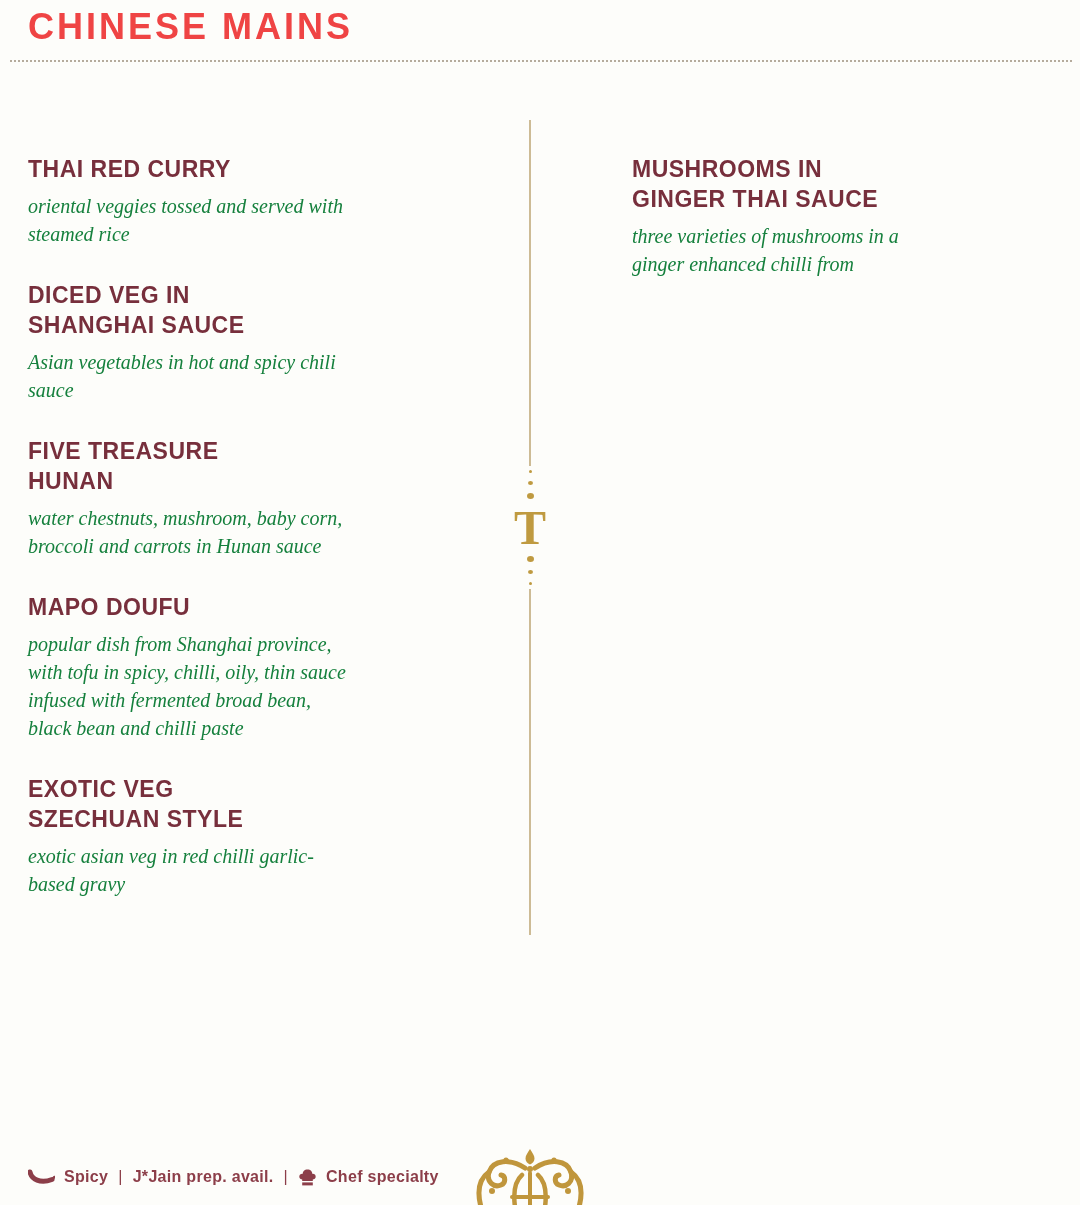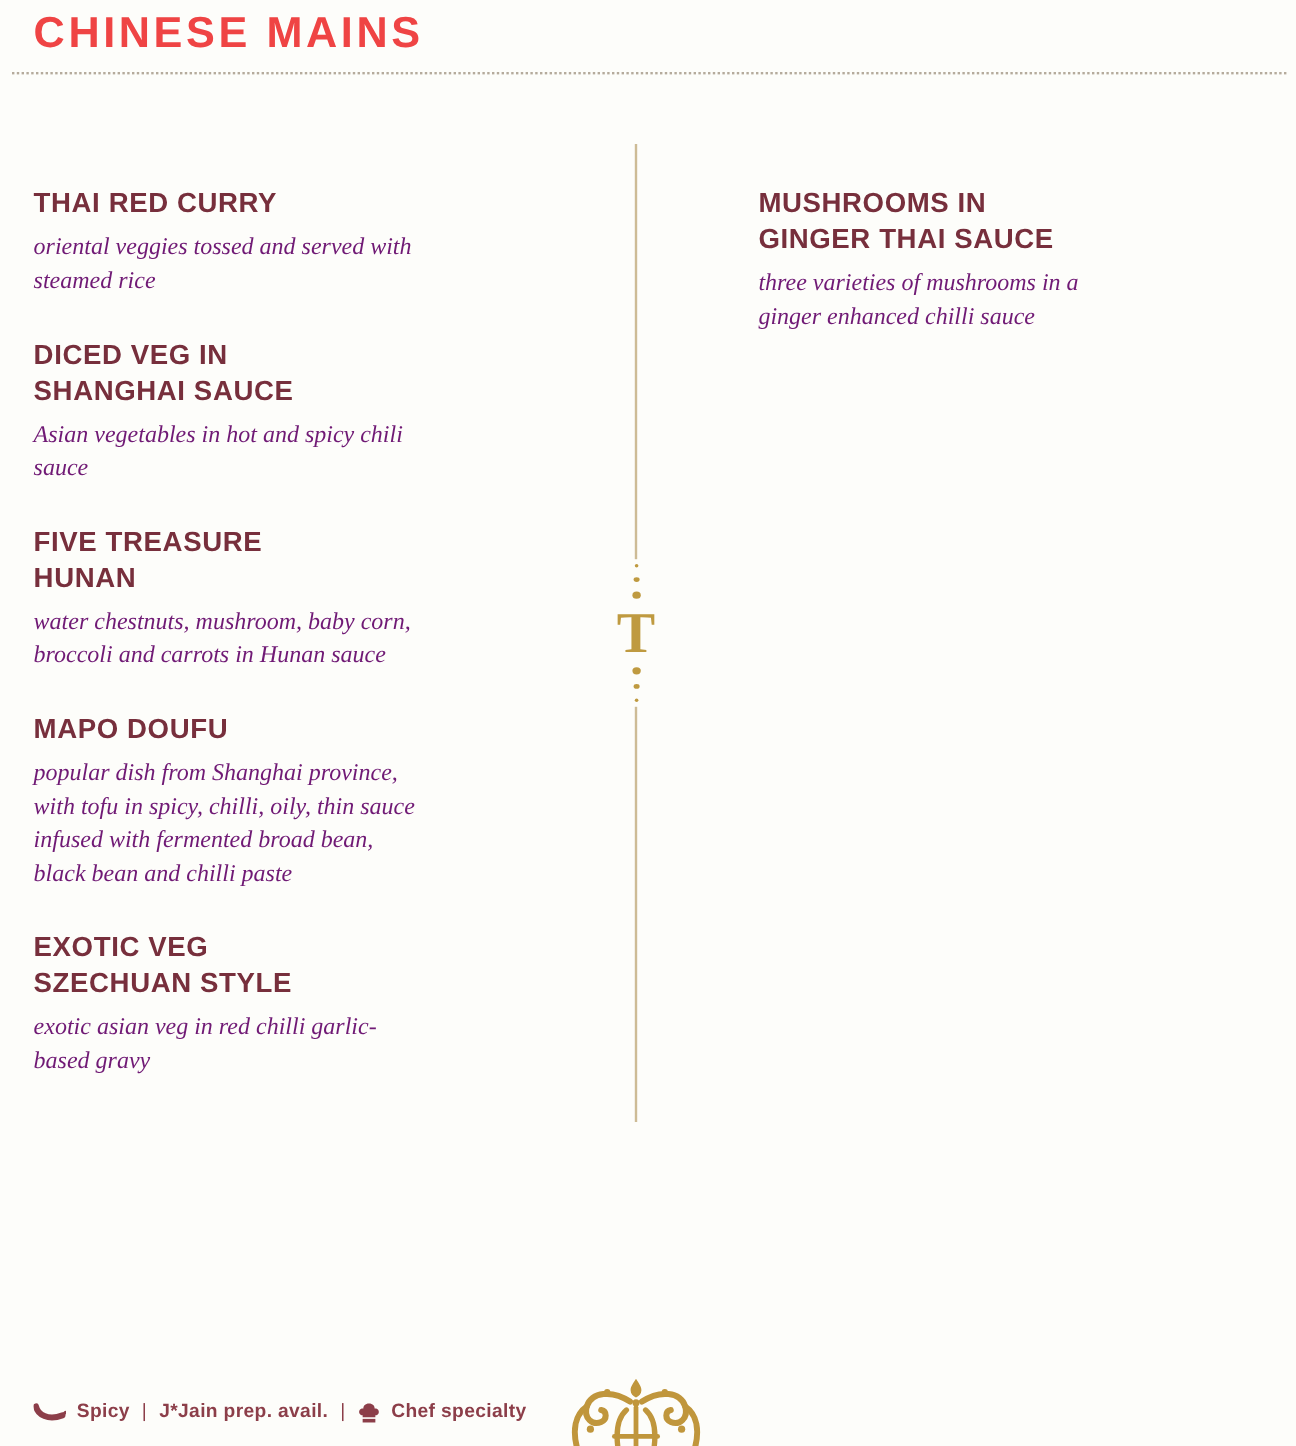--- a/index.html
+++ b/index.html
@@ -26,21 +26,21 @@
   .col-right { left:632px; width:310px; }
 
   .item { margin-bottom:32px; }
   .item-name {
     font-size:23px; font-weight:700; letter-spacing:0.5px;
     line-height:30px; color:#772f3c; max-width:268px;
   }
   .item-desc {
     margin-top:8px;
     font-family:"Liberation Serif", serif; font-style:italic;
-    font-size:20px; line-height:28px; color:#701a75;
+    font-size:20px; line-height:28px; color:#15803d;
     max-width:322px;
   }
   .col-right .item-name { max-width:290px; }
   .col-right .item-desc { max-width:302px; }
 
   
   .divider {
     position:absolute; left:521px; top:120px; height:815px; width:18px;
     display:flex; flex-direction:column; align-items:center;
   }
@@ -107,21 +107,21 @@
     <div class="ornament-t">T</div>
     <div class="dot lg"></div>
     <div class="dot md"></div>
     <div class="dot sm"></div>
     <div class="line"></div>
   </div>
 
   <div class="col col-right">
     <section class="item">
       <h3 class="item-name">MUSHROOMS IN GINGER THAI SAUCE</h3>
-      <p class="item-desc">three varieties of mushrooms in a ginger enhanced chilli sauce</p>
+      <p class="item-desc">three varieties of mushrooms in a ginger enhanced chilli from</p>
     </section>
   </div>
 
   <div class="legend">
     <svg width="27" height="17" viewBox="0 0 27 17">
       <path d="M2,3 C3.5,10 12,15 24,10.5" fill="none" stroke="#8c3e49" stroke-width="5" stroke-linecap="round"></path>
       <path d="M24,10.5 l2.5,-2.5" fill="none" stroke="#8c3e49" stroke-width="2.5" stroke-linecap="round"></path>
     </svg>
     <span>Spicy</span>
     <span class="sep">|</span>

